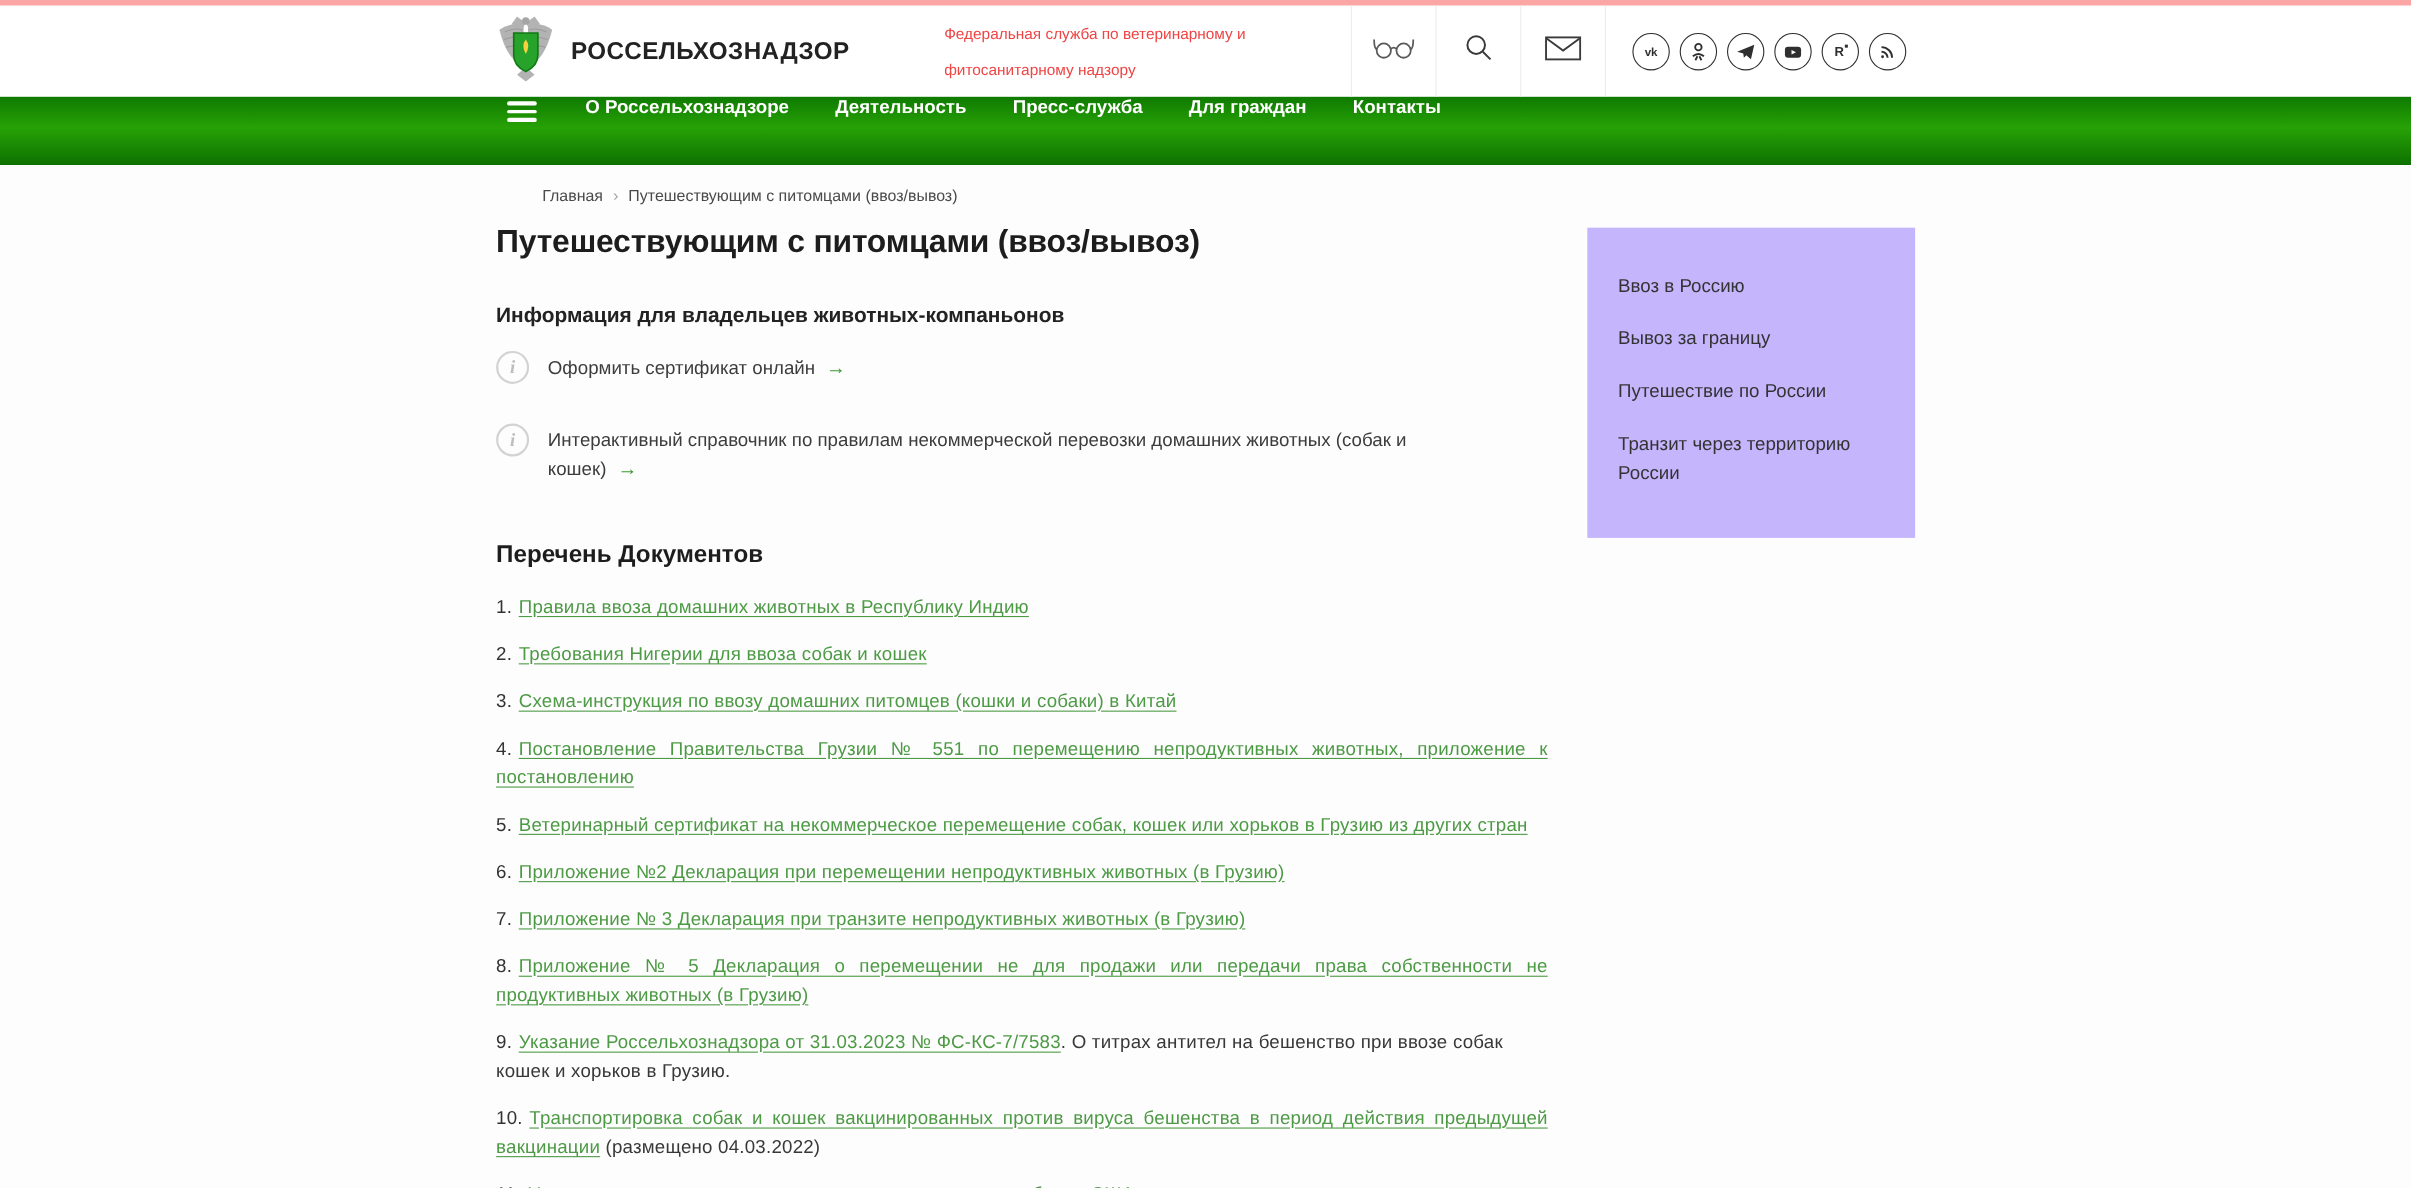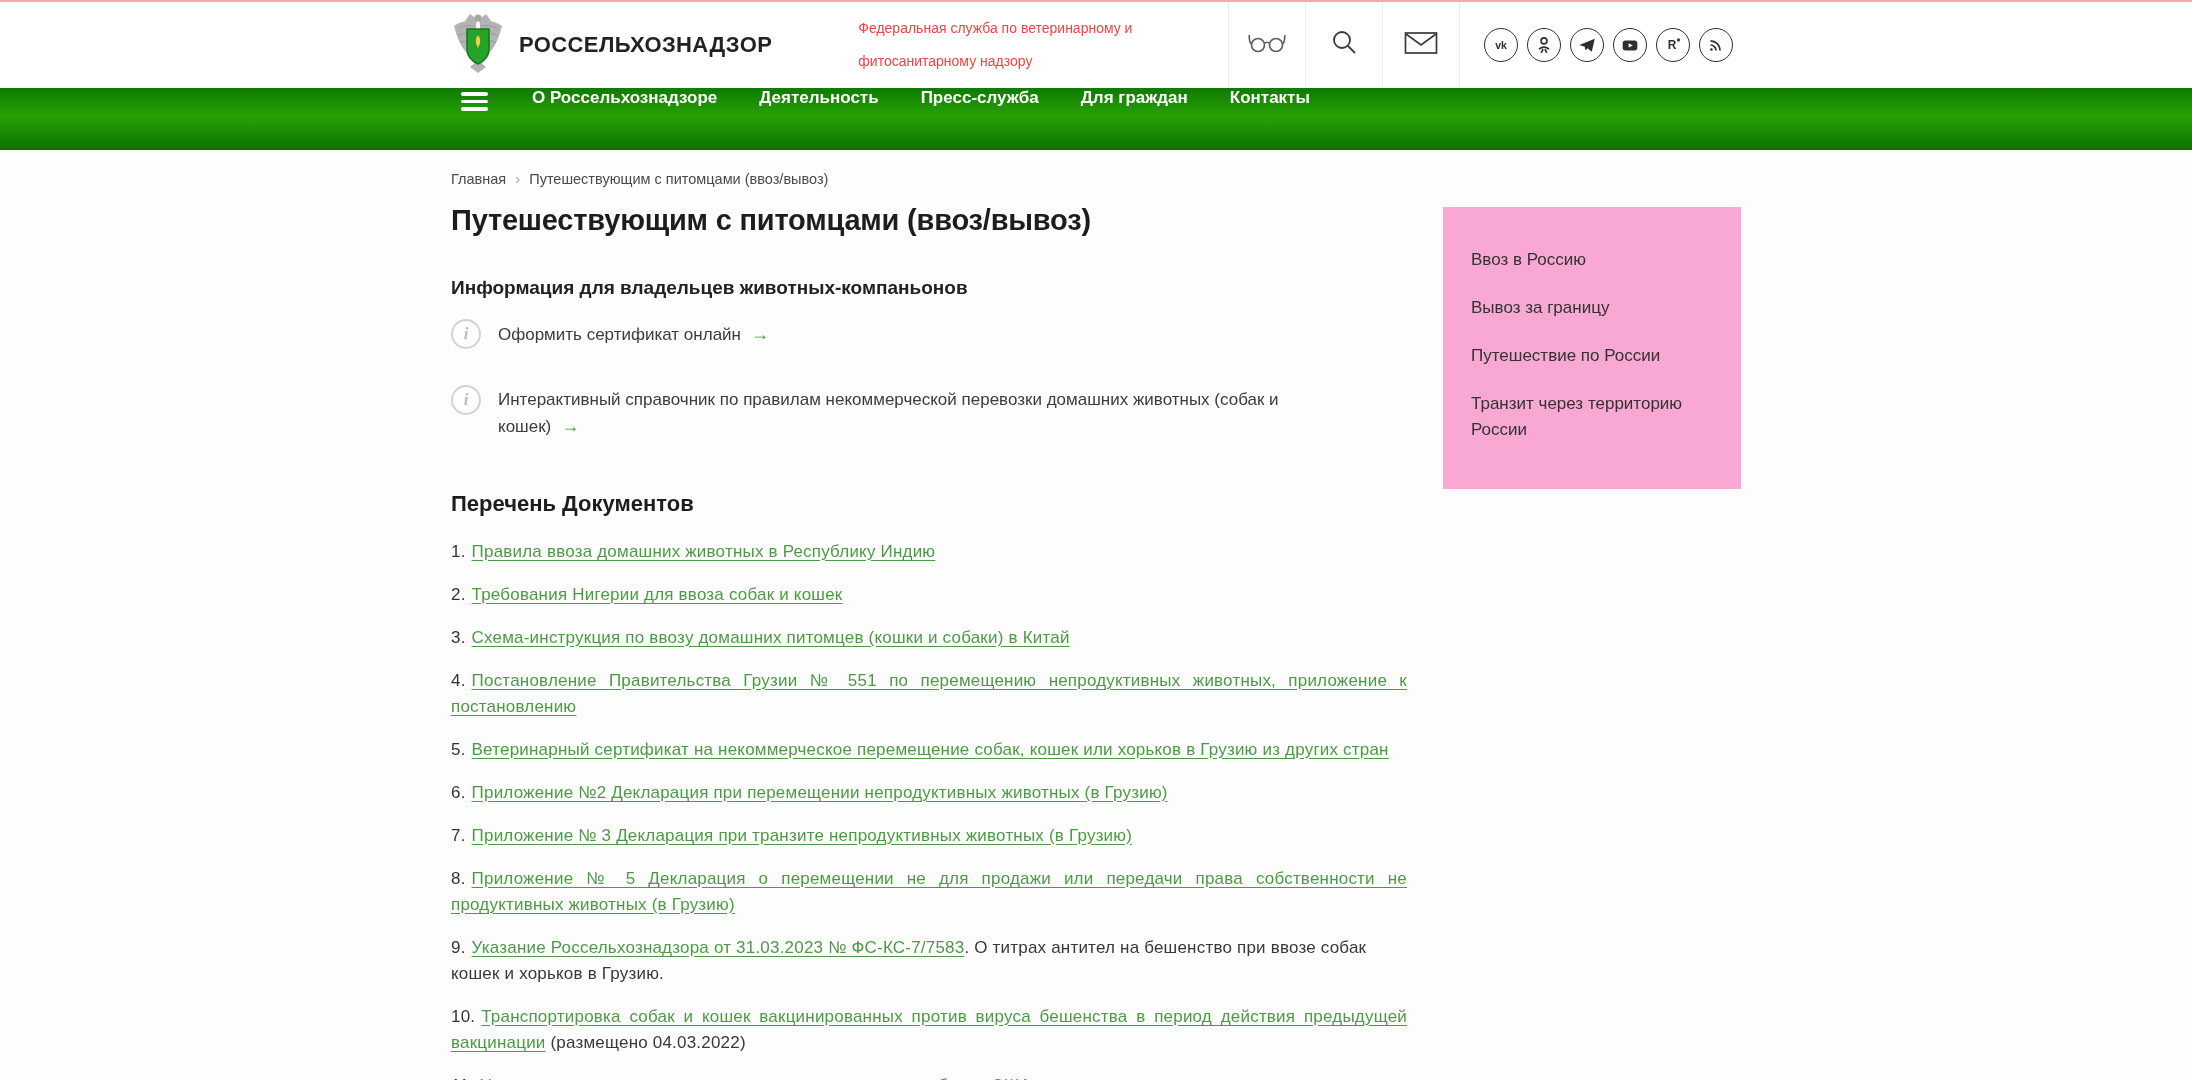--- a/index.html
+++ b/index.html
@@ -5,21 +5,21 @@
   * { box-sizing: border-box; }
   html,body { margin:0; padding:0; }
   body {
     width:2192px; height:1080px; overflow:hidden;
     font-family:"Liberation Sans", sans-serif;
     background:#fdfdfd; color:#333;
   }
   .container { width:1290px; margin:0 auto; }
 
   
-  .top-header { background:#ffffff; height:88px; border-top:2px solid #fca5a5; }
+  .top-header { background:#ffffff; height:88px; border-top:5px solid #fca5a5; }
   .top-inner { display:flex; align-items:stretch; height:100%; }
   .logo-block { display:flex; align-items:center; cursor:pointer; }
   .logo-title { font-size:22px; font-weight:bold; color:#222; letter-spacing:.4px; margin-left:14px; white-space:nowrap; }
   .logo-sub { margin-left:86px; width:350px; font-size:14px; line-height:33px; color:#ef4444; align-self:center; }
 
   .tools { display:flex; margin-left:auto; height:100%; }
   .tool-cell { width:77px; display:flex; align-items:center; justify-content:center; border-left:1px solid #ececec; cursor:pointer; }
   .social-cell { display:flex; align-items:center; gap:9px; border-left:1px solid #ececec; padding:0 8px 0 24px; }
   .social-ic { width:34px; height:34px; border:1.5px solid #2f2f2f; border-radius:50%; display:flex; align-items:center; justify-content:center; cursor:pointer; background:#fff; }
   .social-ic svg { display:block; }
@@ -29,21 +29,21 @@
   .nav-inner { display:flex; height:100%; gap:42px; }
   .hamburger { margin-left:10px; margin-right:2px; cursor:pointer; }
   .hamburger span { display:block; width:27px; height:3.6px; background:#fff; border-radius:2px; margin:4px 0; }
   .nav-item { color:#fff; font-size:17px; font-weight:bold; text-decoration:none; white-space:nowrap; cursor:pointer; }
 
   
   .layout { display:flex; padding-top:20px; }
   .main-col { width:956px; }
   .side-col { width:298px; margin-left:36px; flex:none; }
 
-  .breadcrumb { font-size:14.5px; color:#4a4a4a; }
+  .breadcrumb { font-size:14.5px; color:#4a4a4a;margin-left:42px; }
   .breadcrumb a { color:#4a4a4a; text-decoration:none; cursor:pointer; }
   .crumb-sep { color:#a3a3a3; margin:0 9px; font-size:15px; }
 
   h1.page-title { font-size:29px; line-height:36px; margin:15px 0 0; color:#1d1d1d; letter-spacing:-.2px; font-weight:bold; }
   h2.page-subtitle { font-size:19px; line-height:24px; margin:38px 0 0; color:#222; font-weight:bold; }
 
   .quick { display:flex; align-items:flex-start; margin-top:21px; }
   .quick + .quick { margin-top:38px; }
   .info-ic { width:30px; height:30px; flex:none; border:2px solid #d3d3d3; border-radius:50%; color:#bdbdbd;
              font-family:"Liberation Serif", serif; font-style:italic; font-weight:bold; font-size:17px;
@@ -54,21 +54,21 @@
 
   h3.docs-heading { font-size:22px; line-height:28px; margin:50px 0 0; color:#1d1d1d; font-weight:bold; }
   .doc-list { margin-top:21px; }
   .doc { font-size:17px; line-height:26px; margin-bottom:12px; color:#333; letter-spacing:.2px; }
   .doc.justify { text-align:justify; }
   .doc .num { color:#333; margin-right:6px; }
   .doc a { color:#4d9a45; text-decoration:underline; text-underline-offset:3px; cursor:pointer; }
   .doc .after { color:#383838; }
 
   
-  .side-panel { background:#f9a8d4; margin-top:37px; padding:40px 28px 24px; }
+  .side-panel { background:#c4b5fd; margin-top:37px; padding:40px 28px 24px; }
   .side-item { display:block; font-size:17px; line-height:26px; color:#333; text-decoration:none; margin-bottom:22px; cursor:pointer; }
 
   svg text { font-family:"Liberation Sans", sans-serif; }
 </style>
 </head>
 <body>
 
 <header class="top-header">
   <div class="container top-inner">
     <div class="logo-block">

